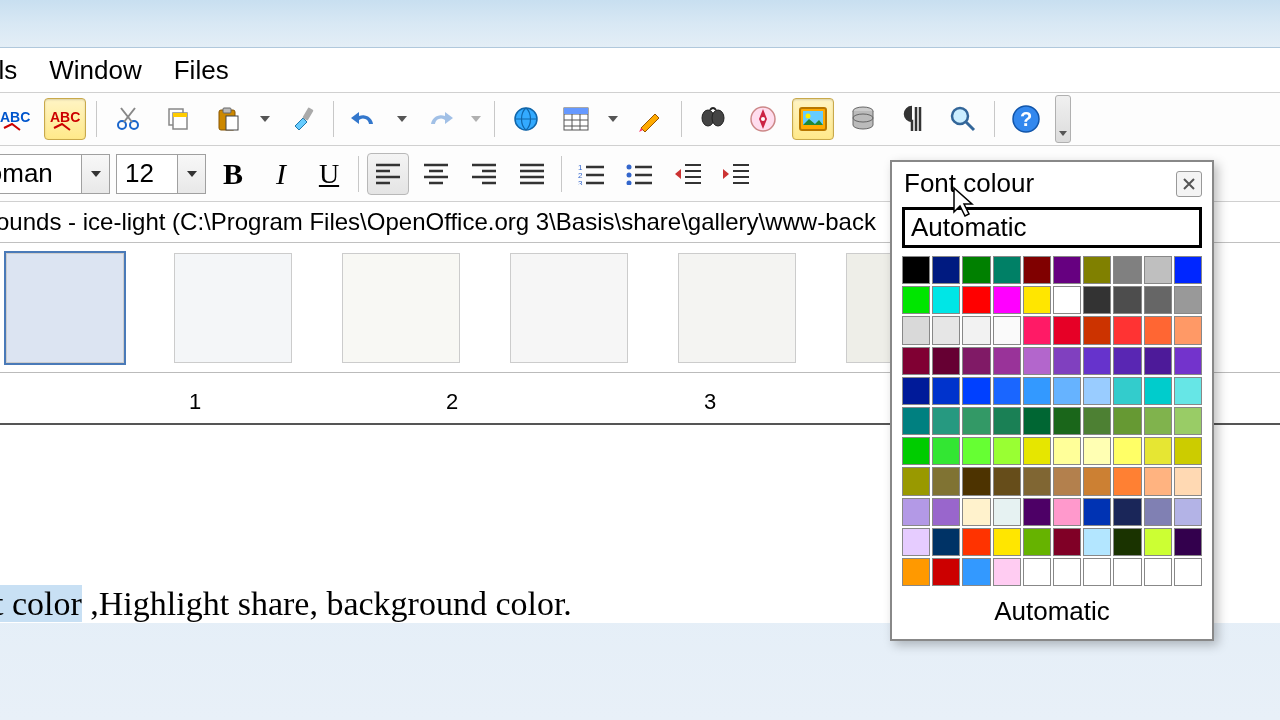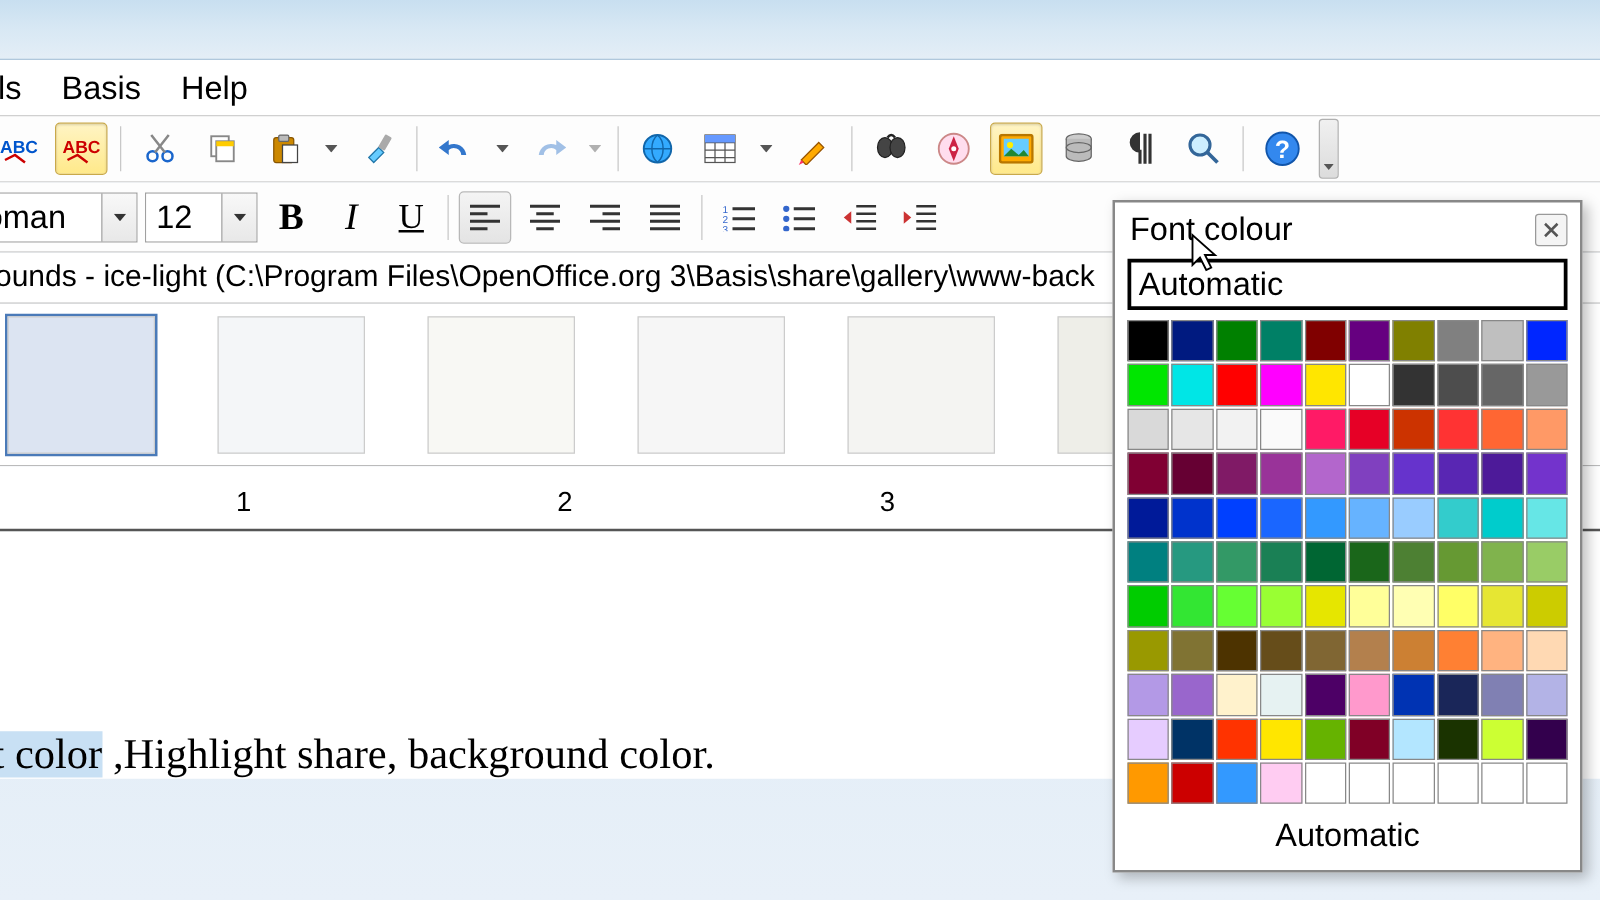--- a/index.html
+++ b/index.html
@@ -157,21 +157,21 @@
     white-space: nowrap;
   }
   .sel {
     background: #c8e0f4;
   }
   
   .popup {
     position: absolute;
     top: 160px;
     left: 890px;
-    width: 376px;
+    width: 324px;
     background: #fff;
     border: 2px solid #888;
     box-shadow: 4px 4px 10px rgba(0,0,0,0.25);
     z-index: 50;
   }
   .popup-title {
     display: flex;
     justify-content: space-between;
     align-items: center;
     padding: 6px 10px 8px 12px;
@@ -236,22 +236,22 @@
     padding-bottom:6px;
   }
 </style>
 </head>
 <body>
 
 <div class="titlebar-gradient"></div>
 
 <div class="menubar">
   <span>ols</span>
-  <span>Basis</span>
-  <span>Help</span>
+  <span>Window</span>
+  <span>Files</span>
 </div>
 
 <div class="toolbar1">
   <button class="tbtn" style="margin-left:-6px">
     <svg width="30" height="26" viewBox="0 0 30 26">
         <text x="0" y="16" font-size="14" font-weight="bold" fill="#0055cc">ABC</text>
         <path d="M4 22 L12 18 L20 24" stroke="#cc0000" stroke-width="2" fill="none"></path>
       </svg>
   </button>
   <button class="tbtn pressed">

